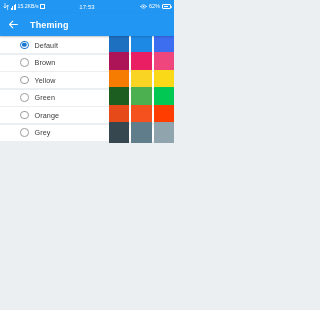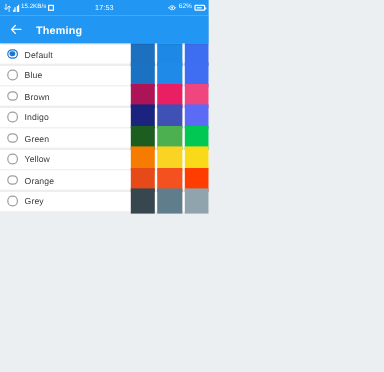--- a/index.html
+++ b/index.html
@@ -88,21 +88,21 @@
     padding-top:1px;
     height:274px;
     overflow:hidden;
   }
   .row{
     background:#ffffff;
     height:16px;
     margin-bottom:1.5px;
     display:flex;
     align-items:center;
-    padding-left:6px;
+    padding-left:20px;
     padding-right:0;
     position:relative;
   }
   .radio{
     width:8.5px; height:8.5px;
     border:1.1px solid #9e9e9e;
     border-radius:50%;
     flex:0 0 auto;
     position:relative;
     background:#fff;
@@ -187,65 +187,47 @@
       <div class="radio checked"></div>
       <div class="row-label">Default</div>
       <div class="swatches">
         <span class="sw" style="background: rgb(29, 111, 192);"></span>
         <span class="sw" style="background: rgb(30, 136, 229);"></span>
         <span class="sw" style="background: rgb(61, 110, 240);"></span>
       </div>
     </div>
     <div class="row">
       <div class="radio"></div>
-      <div class="row-label">Blue</div>
-      <div class="swatches">
-        <span class="sw" style="background: rgb(27, 114, 194);"></span>
-        <span class="sw" style="background: rgb(31, 138, 232);"></span>
-        <span class="sw" style="background: rgb(63, 110, 242);"></span>
-      </div>
-    </div>
-    <div class="row">
-      <div class="radio"></div>
       <div class="row-label">Brown</div>
       <div class="swatches">
         <span class="sw" style="background: rgb(173, 20, 87);"></span>
         <span class="sw" style="background: rgb(233, 30, 99);"></span>
         <span class="sw" style="background: rgb(240, 70, 126);"></span>
       </div>
     </div>
     <div class="row">
       <div class="radio"></div>
-      <div class="row-label">Indigo</div>
-      <div class="swatches">
-        <span class="sw" style="background: rgb(26, 35, 126);"></span>
-        <span class="sw" style="background: rgb(63, 81, 181);"></span>
-        <span class="sw" style="background: rgb(92, 107, 245);"></span>
+      <div class="row-label">Yellow</div>
+      <div class="swatches">
+        <span class="sw" style="background: rgb(245, 124, 0);"></span>
+        <span class="sw" style="background: rgb(249, 212, 35);"></span>
+        <span class="sw" style="background: rgb(250, 218, 24);"></span>
       </div>
     </div>
     <div class="row">
       <div class="radio"></div>
       <div class="row-label">Green</div>
       <div class="swatches">
         <span class="sw" style="background: rgb(27, 94, 32);"></span>
         <span class="sw" style="background: rgb(76, 175, 80);"></span>
         <span class="sw" style="background: rgb(0, 200, 83);"></span>
       </div>
     </div>
     <div class="row">
       <div class="radio"></div>
-      <div class="row-label">Yellow</div>
-      <div class="swatches">
-        <span class="sw" style="background: rgb(245, 124, 0);"></span>
-        <span class="sw" style="background: rgb(249, 212, 35);"></span>
-        <span class="sw" style="background: rgb(250, 218, 24);"></span>
-      </div>
-    </div>
-    <div class="row">
-      <div class="radio"></div>
       <div class="row-label">Orange</div>
       <div class="swatches">
         <span class="sw" style="background: rgb(230, 74, 25);"></span>
         <span class="sw" style="background: rgb(244, 81, 30);"></span>
         <span class="sw" style="background: rgb(255, 61, 0);"></span>
       </div>
     </div>
     <div class="row">
       <div class="radio"></div>
       <div class="row-label">Grey</div>

